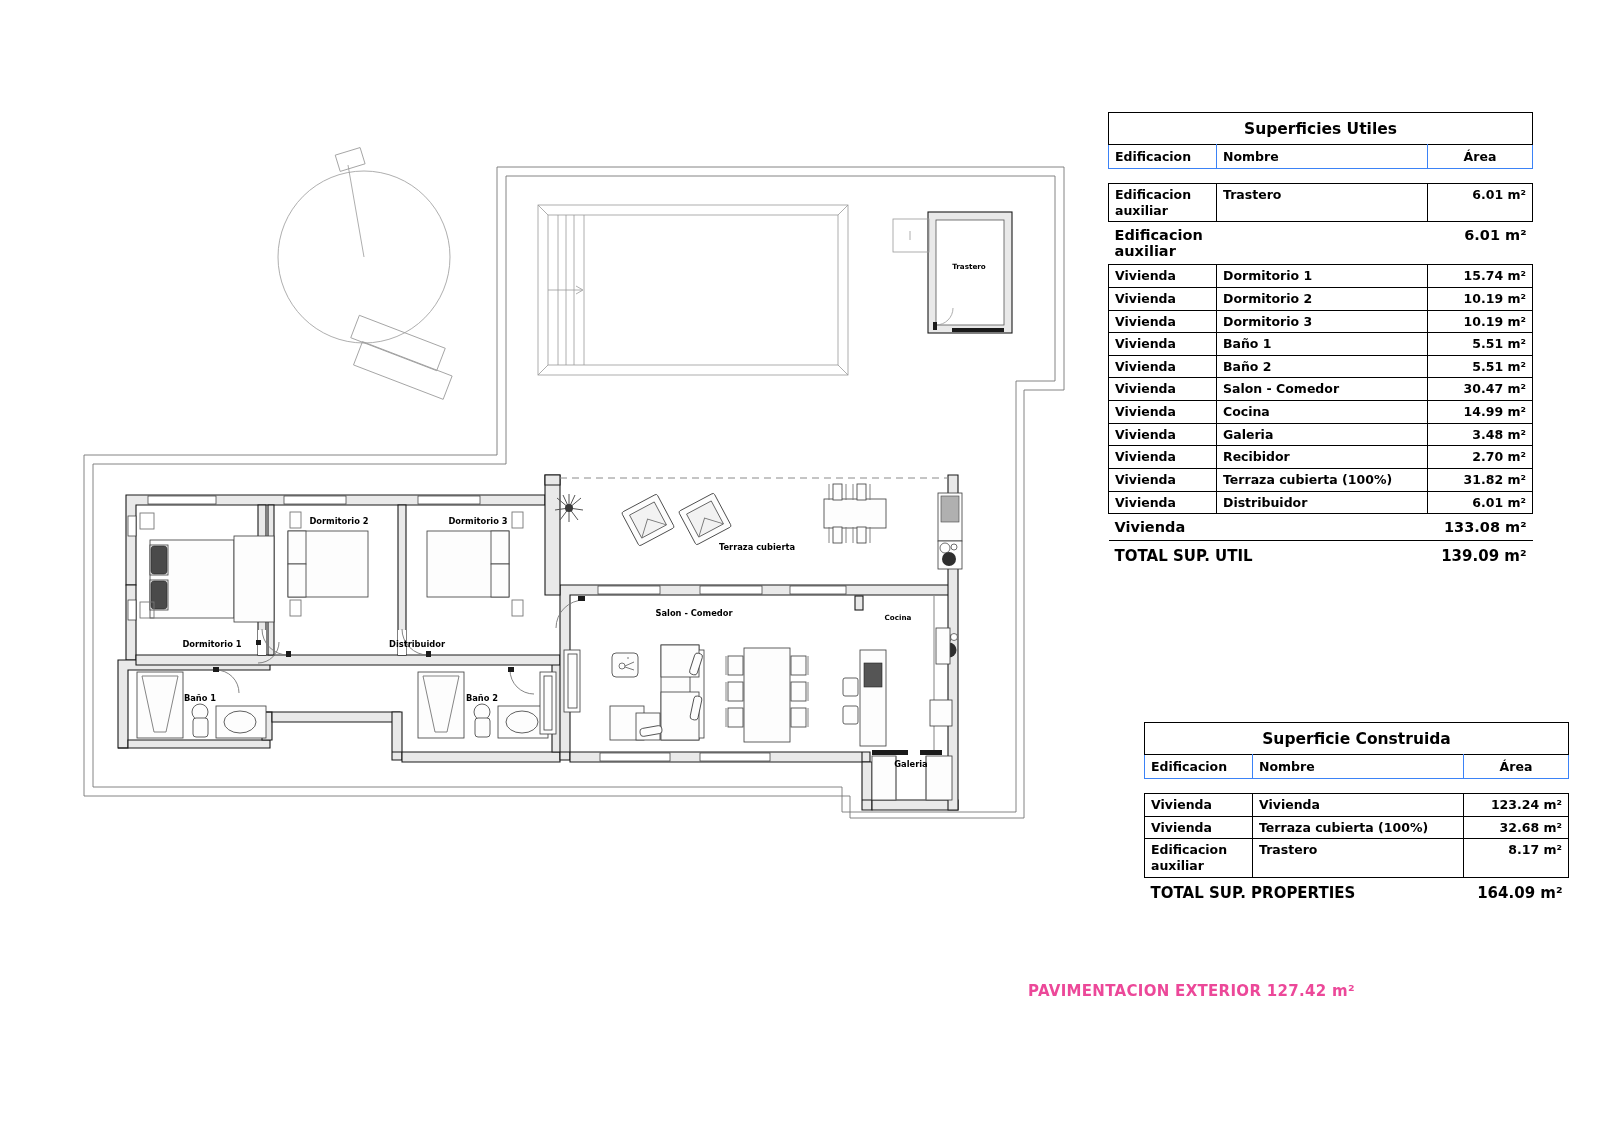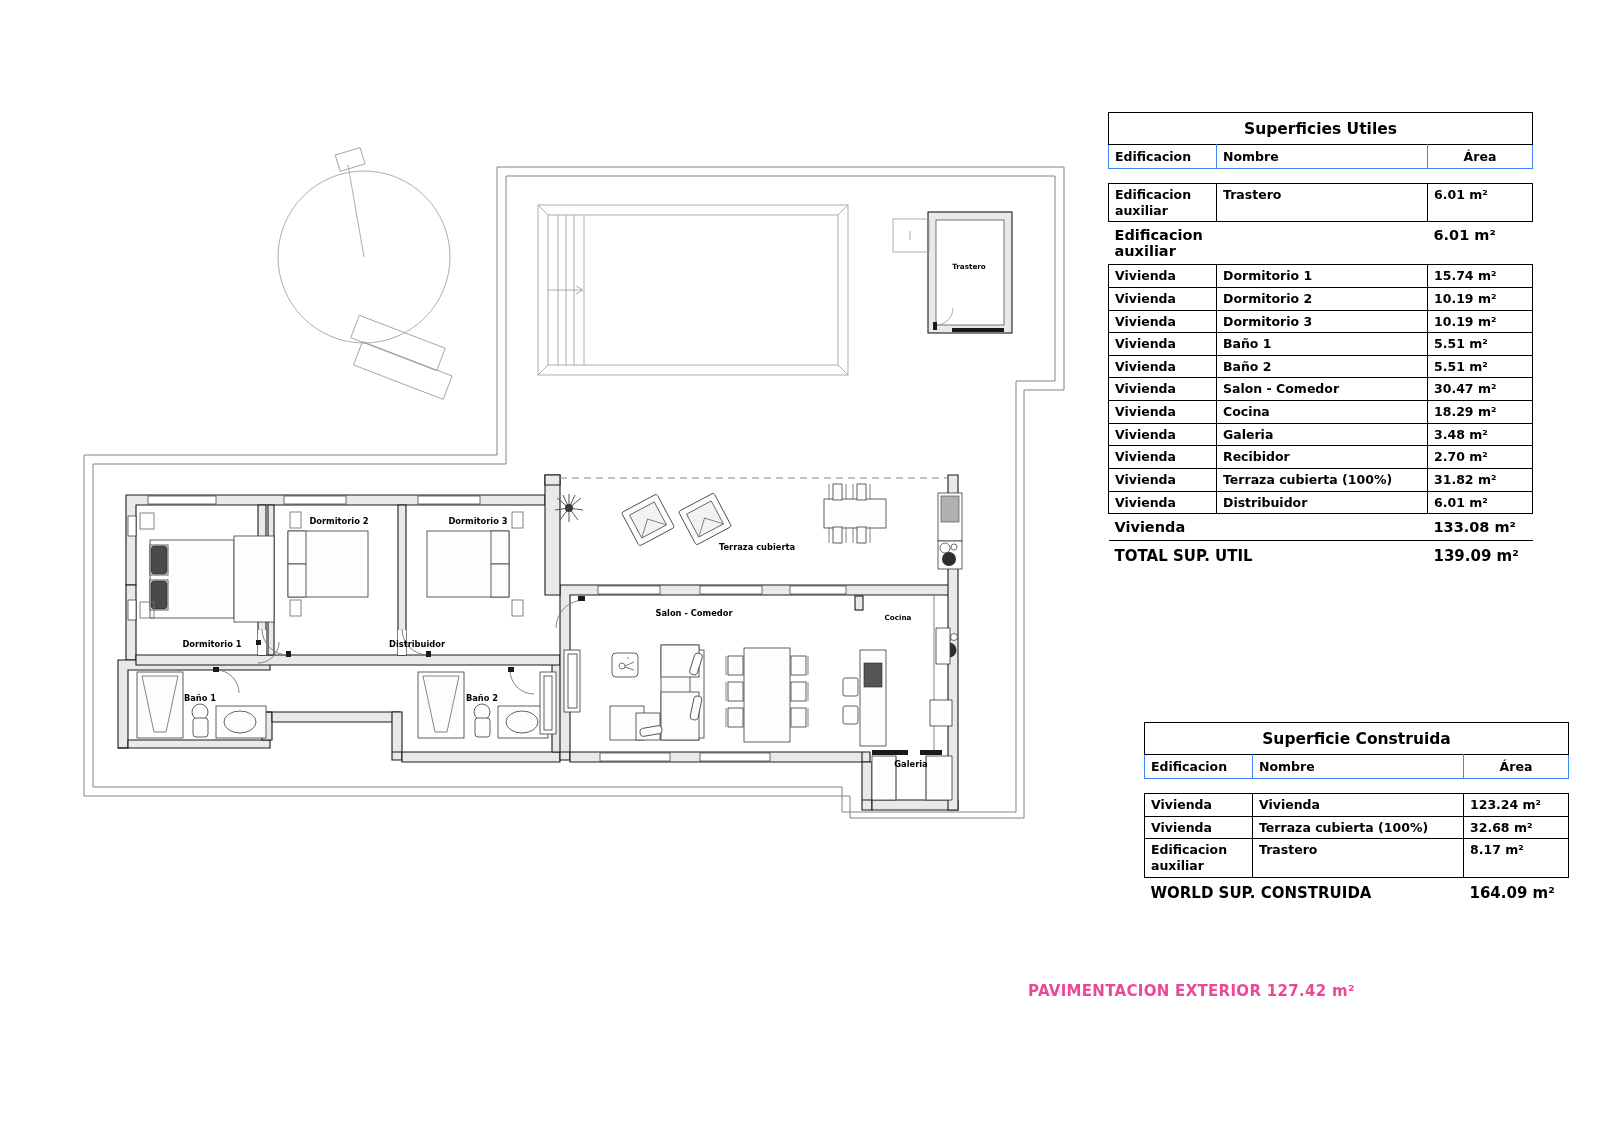--- a/index.html
+++ b/index.html
@@ -44,21 +44,21 @@
     color:#000;
     table-layout:fixed;
   }
   table.area-table td,table.area-table th{
     padding:3px 6px;
     vertical-align:top;
     background:#fff;
   }
   .c-edif{width:95px;}
   .c-nom{width:198px;}
-  .c-area{width:92px;}
+  .c-area{width:92px;text-align:right;}
 
   tr.title-row td{
     text-align:center;font-size:15.5px;font-weight:bold;padding:7px 20px 6px;
     border:1px solid #000;border-bottom:none;
   }
   tr.head-row td{
     border:1px solid #3b82f6;border-top:1px solid #000;
     padding-top:4px;padding-bottom:4px;
   }
   tr.head-row td.c-area{text-align:center;}
@@ -476,21 +476,21 @@
           <td class="c-area">5.51 m²</td>
         </tr>
         <tr class="data-row">
           <td class="c-edif">Vivienda</td>
           <td class="c-nom">Salon - Comedor</td>
           <td class="c-area">30.47 m²</td>
         </tr>
         <tr class="data-row">
           <td class="c-edif">Vivienda</td>
           <td class="c-nom">Cocina</td>
-          <td class="c-area">18.29 m²</td>
+          <td class="c-area">14.99 m²</td>
         </tr>
         <tr class="data-row">
           <td class="c-edif">Vivienda</td>
           <td class="c-nom">Galeria</td>
           <td class="c-area">3.48 m²</td>
         </tr>
         <tr class="data-row">
           <td class="c-edif">Vivienda</td>
           <td class="c-nom">Recibidor</td>
           <td class="c-area">2.70 m²</td>
@@ -542,21 +542,21 @@
           <td class="c-edif">Vivienda</td>
           <td class="c-nom">Terraza cubierta (100%)</td>
           <td class="c-area">32.68 m²</td>
         </tr>
         <tr class="data-row">
           <td class="c-edif">Edificacion auxiliar</td>
           <td class="c-nom">Trastero</td>
           <td class="c-area">8.17 m²</td>
         </tr>
         <tr class="total-row">
-          <td class="c-edif" colspan="2">WORLD SUP. CONSTRUIDA</td>
+          <td class="c-edif" colspan="2">TOTAL SUP. PROPERTIES</td>
           <td class="c-area">164.09 m²</td>
         </tr>
       </tbody>
     </table>
   </div>
 
   <div class="foot-note">PAVIMENTACION EXTERIOR 127.42 m²</div>
 
 </div>
 

